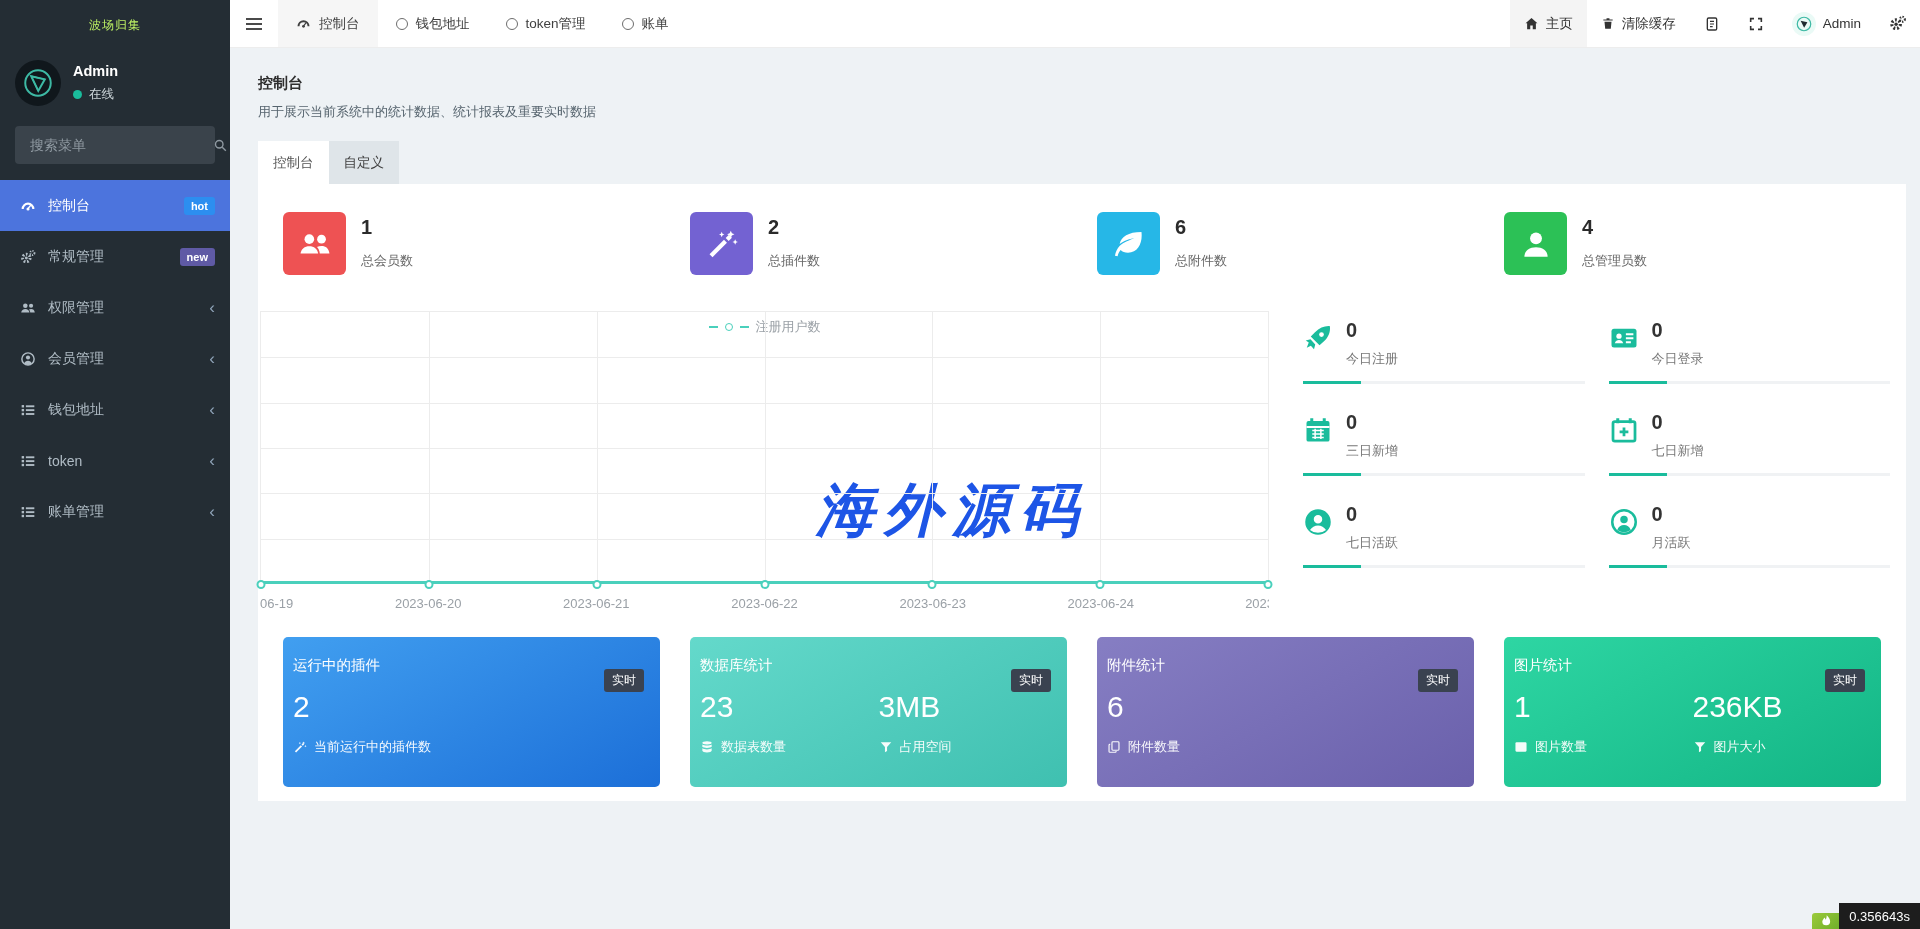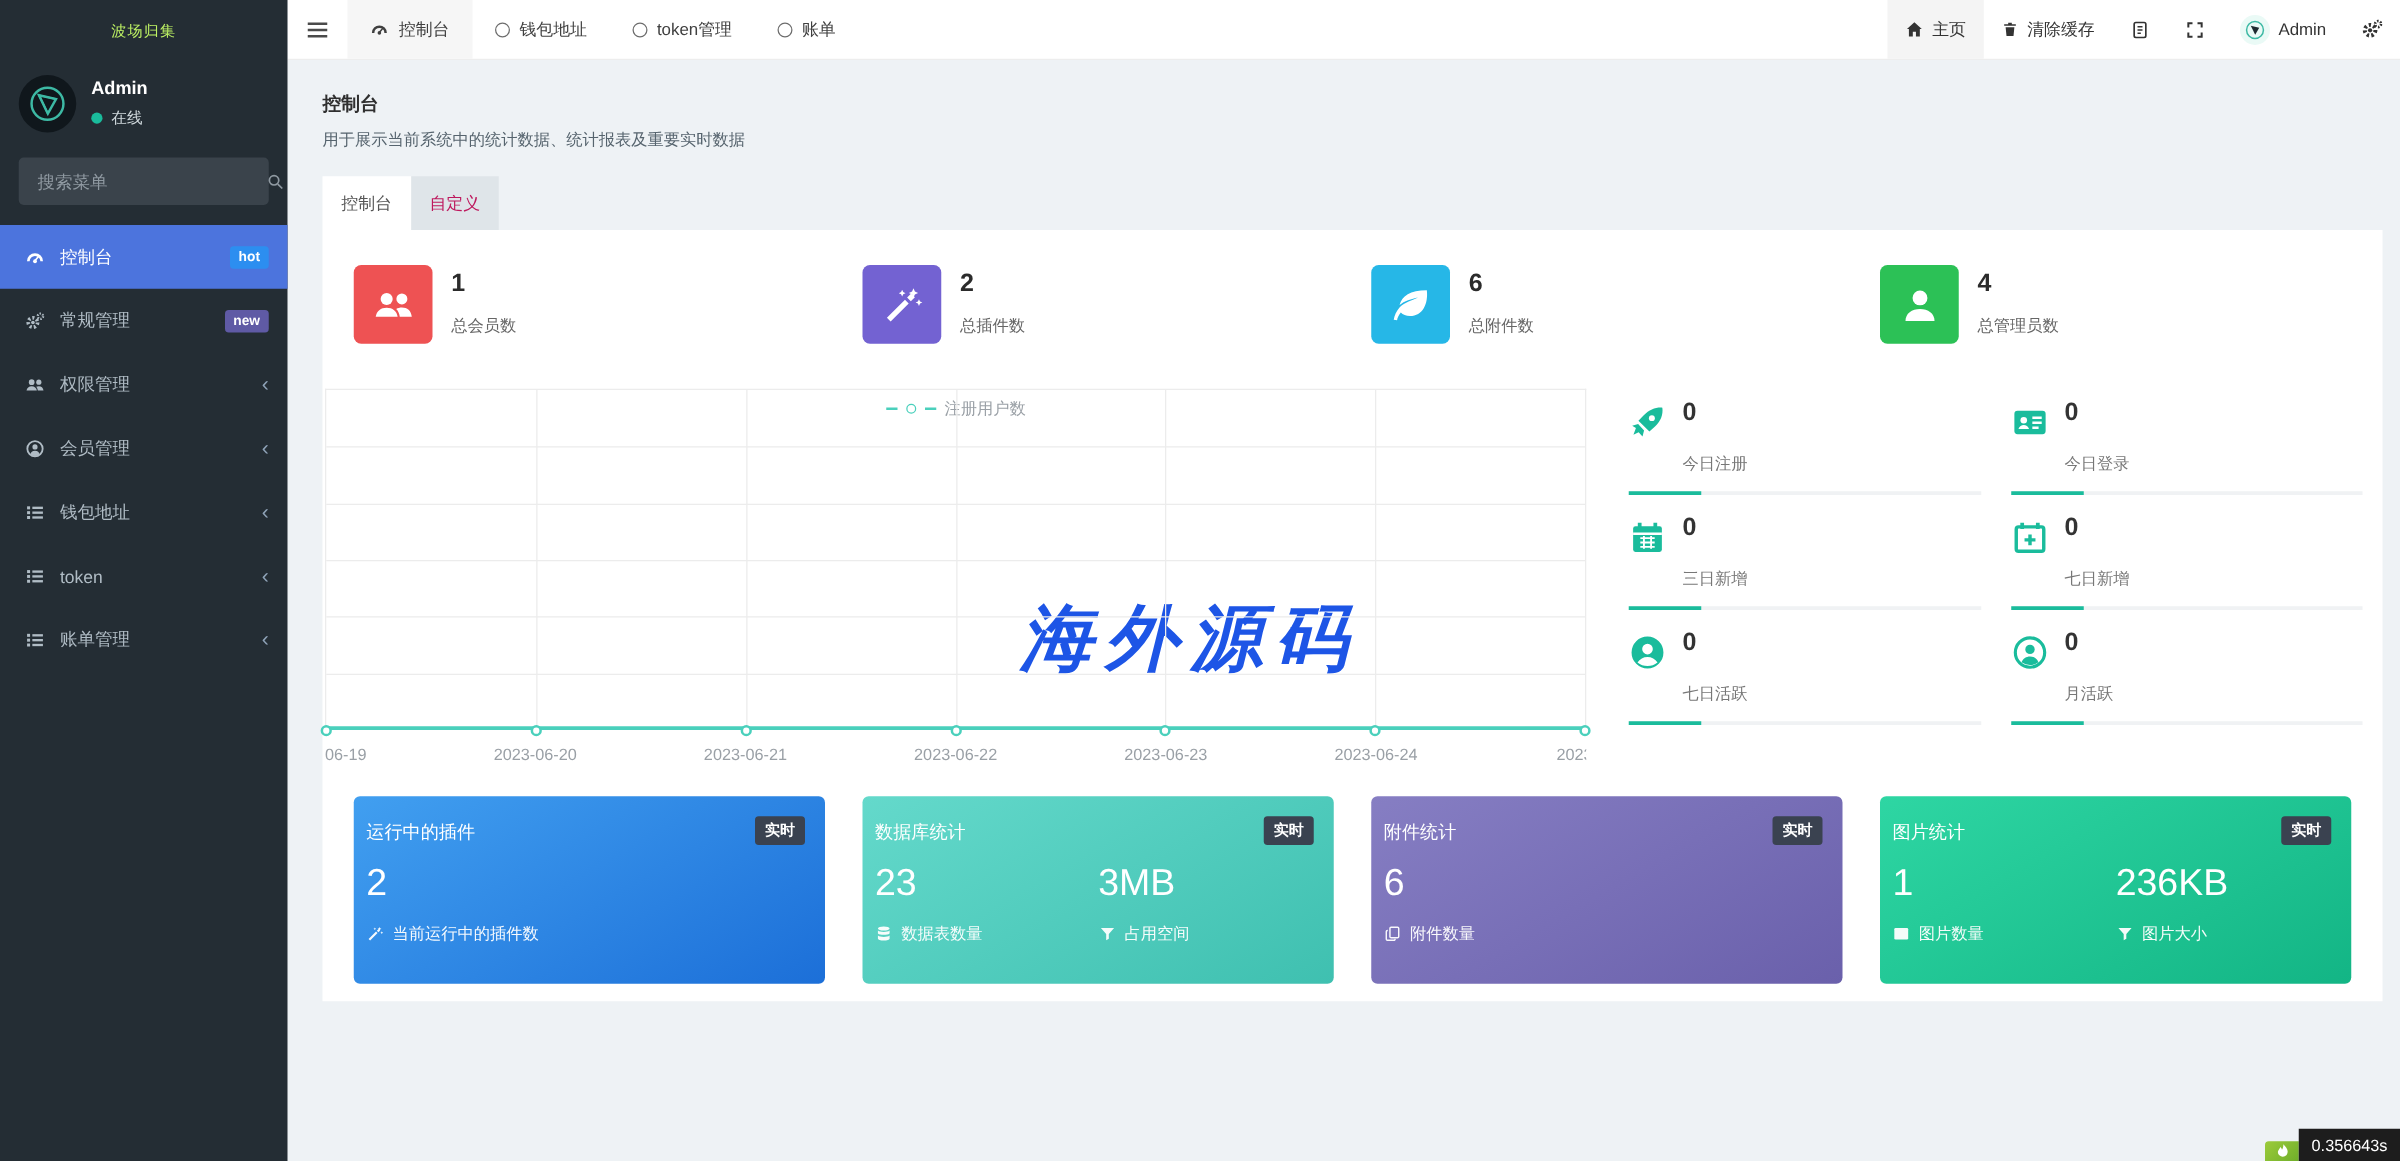--- a/index.html
+++ b/index.html
@@ -44,21 +44,21 @@
 
   
   .content{position:absolute;left:230px;right:0;top:48px;bottom:0;overflow:hidden}
   .main-wrap{margin:0 14px 0 28px}
   .page-head{padding-top:26px}
   .page-title{font-size:15px;font-weight:bold;color:#2f2f2f}
   .page-sub{font-size:13px;color:#56646e;margin-top:10px}
   .page-tabs{display:flex;margin-top:20px}
   .ptab{height:43px;min-width:64px;padding:0 15px;display:flex;align-items:center;justify-content:center;font-size:13.5px;cursor:pointer}
   .ptab.active{background:#fff;color:#555}
-  .ptab:not(.active){background:#dfe5e9;color:#be185d}
+  .ptab:not(.active){background:#dfe5e9;color:#404040}
 
   .panel{background:#fff;padding-bottom:14px}
   .stats-row{display:flex;padding:28px 10px 36px}
   .stat-col{flex:1;display:flex;padding:0 15px;align-items:center;gap:15px}
   .stat-box{width:63px;height:63px;border-radius:6px;display:flex;align-items:center;justify-content:center;color:#fff;font-size:34px;flex:none}
   .stat-info{display:flex;flex-direction:column;justify-content:space-between;height:60px;padding:2px 0 4px}
   .stat-val{font-size:20px;font-weight:bold;color:#2b2b2b}
   .stat-lab{font-size:13px;color:#666}
 
   .mid-row{display:flex;padding-left:2px}
@@ -73,29 +73,29 @@
   .lg-dot{width:8px;height:8px;border:1.5px solid var(--line);border-radius:50%;background:#fff}
   .xlabels{position:relative;height:26px;margin-top:7px;font-size:13px;color:#9aa0a6;overflow:hidden}
   .xlabels span{position:absolute;top:5px;white-space:nowrap}
   .watermark{position:absolute;left:555px;top:160px;font-family:"DejaVu Serif","Liberation Serif",serif;font-style:italic;font-weight:bold;font-size:58px;letter-spacing:10px;color:var(--watermark);white-space:nowrap;pointer-events:none}
 
   .mini{flex:1;margin-left:34px;padding-right:16px;display:grid;grid-template-columns:1fr 1fr;column-gap:24px;align-content:start;padding-top:2px}
   .mini-item{height:92px;padding-top:6px}
   .mini-top{display:flex;gap:13px;align-items:flex-start}
   .mini-icon{font-size:30px;color:var(--accent);margin-top:4px}
   .mini-val{font-size:20px;font-weight:bold;color:#333}
-  .mini-lab{font-size:13px;color:#777;margin-top:20px}
+  .mini-lab{font-size:13px;color:#777;margin-top:8px}
   .mini-line{margin-top:13px;height:3px;background:#f0f2f4;position:relative}
   .mini-line i{position:absolute;left:0;top:0;width:58px;height:3px;background:var(--accent)}
 
   .cards-row{display:flex;padding:20px 10px 0}
   .card-col{flex:1;padding:0 15px}
   .card{height:150px;border-radius:5px;position:relative;color:#fff;padding:19px 10px;cursor:pointer}
   .card-title{font-size:14.5px}
-  .rt-badge{position:absolute;top:16px;right:16px;background:var(--badge_dark);border-radius:3px;padding:3px 8px;font-size:12px;font-weight:bold}
+  .rt-badge{position:absolute;top:32px;right:16px;background:var(--badge_dark);border-radius:3px;padding:3px 8px;font-size:12px;font-weight:normal}
   .card-vals{display:flex;margin-top:15px}
   .metric{width:50%}
   .metric.full{width:100%}
   .m-val{font-size:30px}
   .m-lab{font-size:13px;margin-top:14px;display:flex;align-items:center;gap:7px;opacity:.95}
 
   .timer{position:absolute;right:0;bottom:0;display:flex;align-items:flex-end;z-index:20}
   .timer-icon{width:27px;background:linear-gradient(135deg,#9ccb3b,#6fae2a);display:flex;align-items:center;justify-content:center;border-radius:3px 0 0 0}
   .timer-box{height:26px;background:#1d1d1d;color:#fff;font-size:13px;display:flex;align-items:center;padding:0 10px}
 </style>

